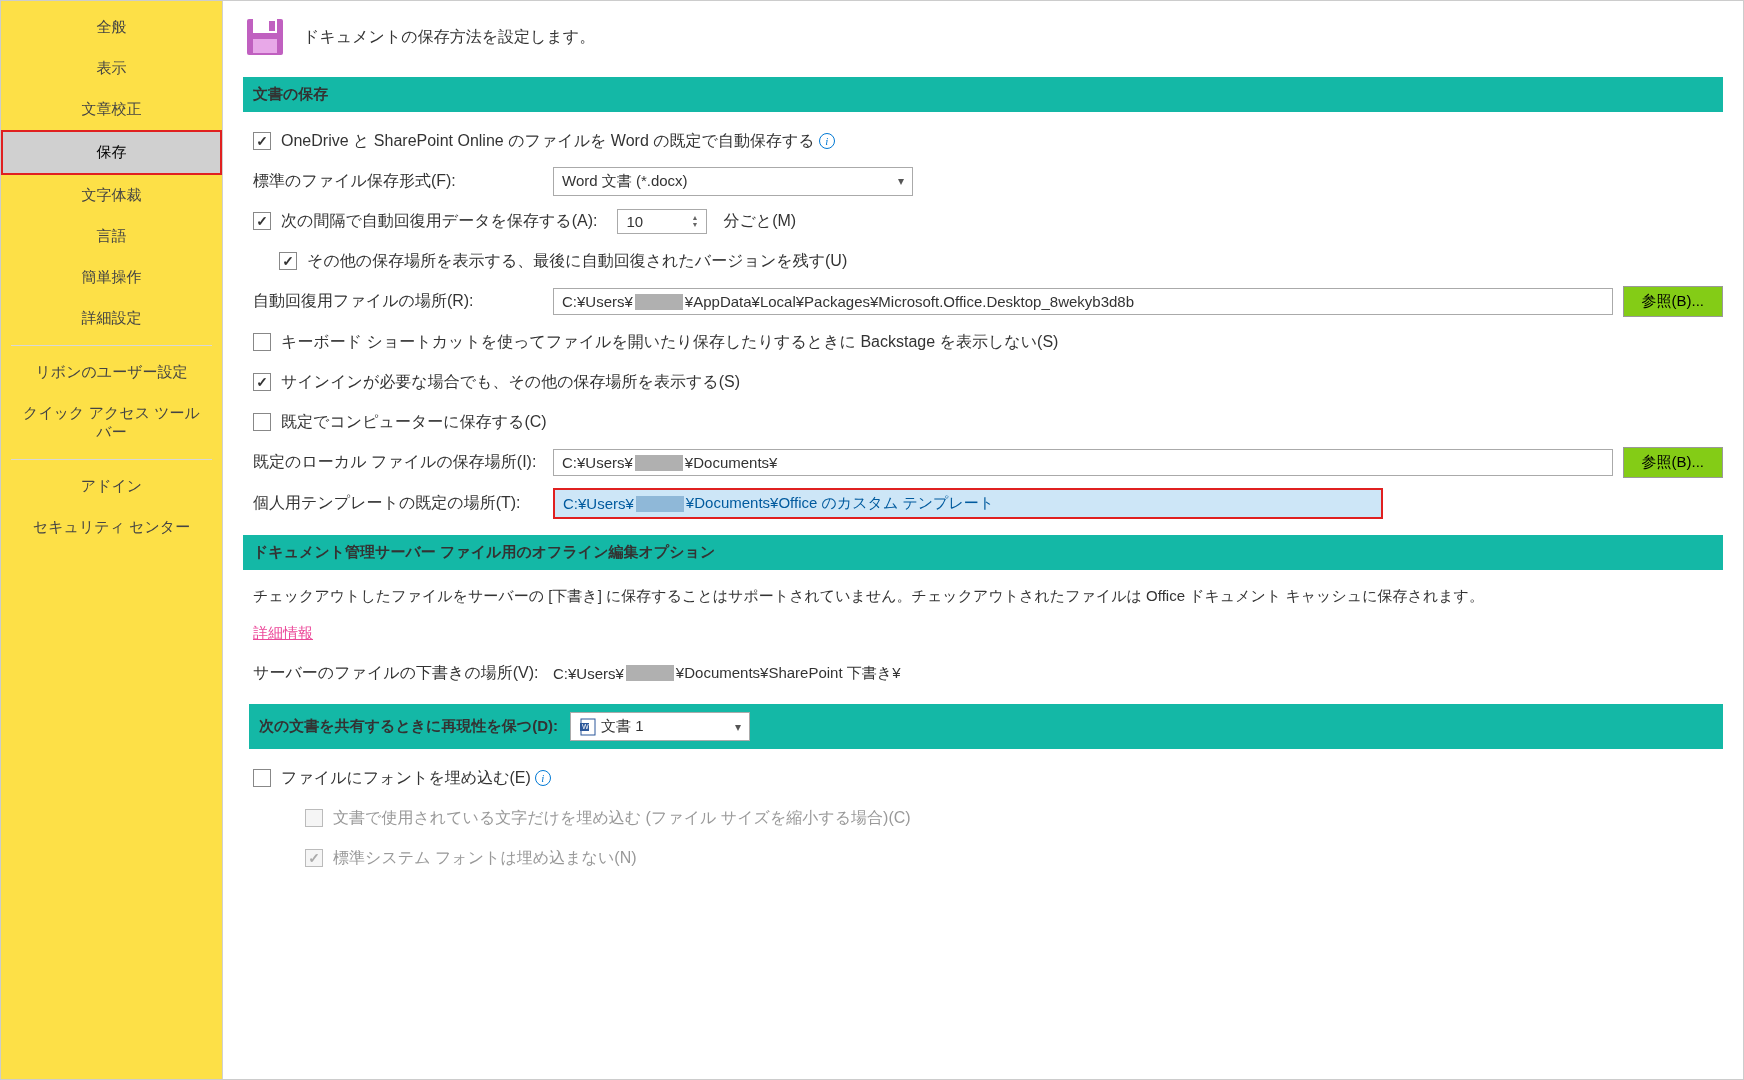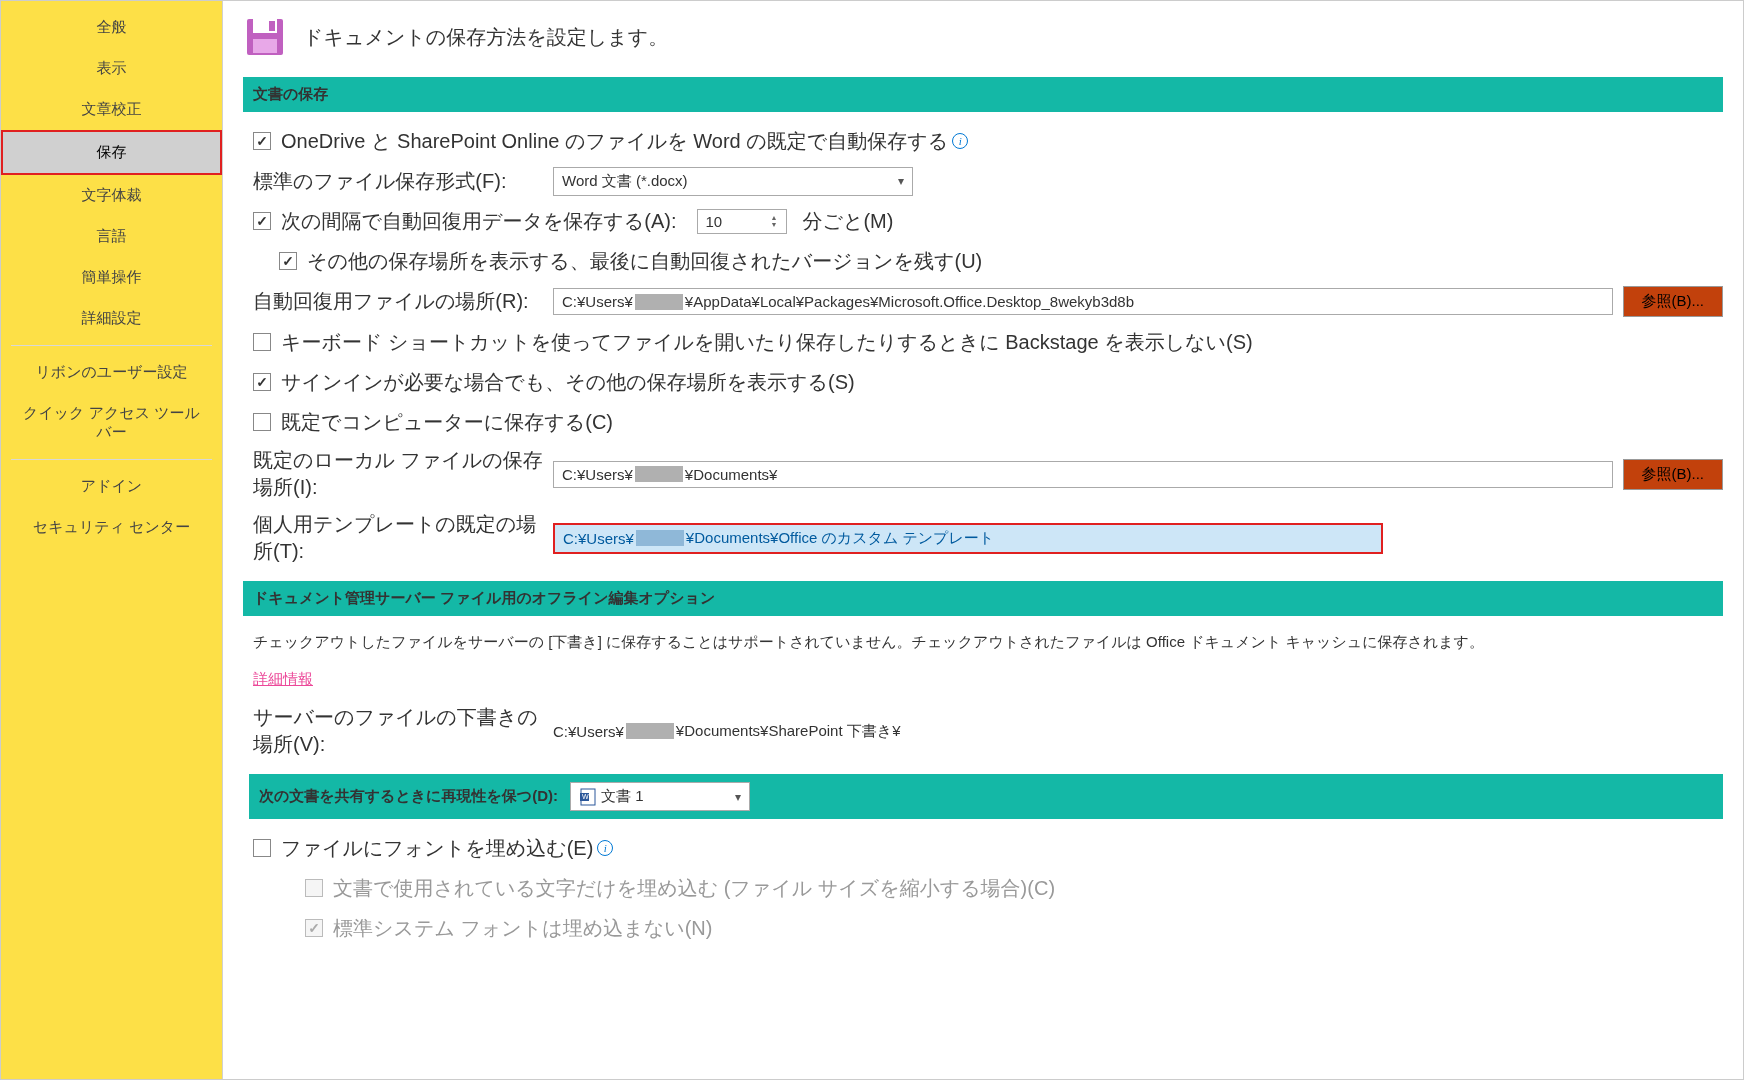--- a/index.html
+++ b/index.html
@@ -17,56 +17,56 @@
     
     .sidebar { width: 222px; border-right: 1px solid #d0d0d0; background: #fde047; padding-top: 6px; text-align: center; }
     .sidebar-item { padding: 11px 16px; font-size: 15px; color: #444; cursor: pointer; }
     .sidebar-item.selected { background: #d0d0d0; border: 2px solid #e02020; color: #000; }
     .sidebar-sep { border-top: 1px solid #d8d8d8; margin: 6px 10px; }
     
     .content { flex: 1; overflow-y: auto; padding: 14px 20px 20px 20px; }
     
     .header-row { display: flex; align-items: center; gap: 16px; margin-bottom: 18px; }
     .save-icon { width: 44px; height: 44px; }
-    .header-text { font-size: 20px; color: #333; }
+    .header-text { font-size: 16px; color: #333; }
     
     .section-header { background: #14b8a6; padding: 8px 10px; font-weight: bold; font-size: 15px; margin-bottom: 14px; }
     
     .form-area { padding-left: 10px; }
     .row { display: flex; align-items: center; margin-bottom: 10px; min-height: 30px; }
     .row.indent { padding-left: 26px; }
     .row.indent2 { padding-left: 52px; }
     
     .checkbox { width: 18px; height: 18px; border: 1px solid #888; margin-right: 10px; display: inline-flex; align-items: center; justify-content: center; flex-shrink: 0; background: #fff; }
     .checkbox.checked::after { content: "✓"; font-size: 14px; color: #333; font-weight: bold; }
     .checkbox.disabled { border-color: #bbb; background: #f5f5f5; }
     .checkbox.disabled.checked::after { color: #aaa; }
     
-    .label { font-size: 20px; color: #333; }
+    .label { font-size: 16px; color: #333; }
     .label.disabled { color: #999; }
     .label-col-wide { width: 300px; flex-shrink: 0; }
     
     .info-icon { display: inline-flex; width: 16px; height: 16px; border: 1px solid #0078d4; border-radius: 50%; color: #0078d4; font-size: 11px; align-items: center; justify-content: center; margin-left: 4px; font-style: italic; font-family: serif; }
     
     .select { border: 1px solid #aaa; padding: 4px 28px 4px 8px; min-width: 360px; background: #fff; position: relative; display: inline-flex; align-items: center; }
     .select::after { content: "▾"; position: absolute; right: 8px; color: #555; font-size: 12px; }
     .select.small { min-width: 180px; }
     
     .spinner { border: 1px solid #aaa; padding: 3px 8px; width: 90px; display: inline-flex; align-items: center; justify-content: space-between; }
     .spinner-arrows { display: flex; flex-direction: column; font-size: 7px; line-height: 7px; color: #666; }
     
     .text-input { border: 1px solid #aaa; padding: 4px 8px; background: #fff; font-size: 15px; flex: 1; white-space: nowrap; overflow: hidden; display: flex; align-items: center; }
     .text-input.highlighted { border: 2px solid #e02020; background: #cde6f7; color: #005a9e; }
     .text-input .redact { display: inline-block; background: #b0b0b0; width: 48px; height: 16px; vertical-align: middle; margin: 0 2px; }
     .text-input.highlighted .redact { background: #8fb8d8; }
     
     .plain-path { font-size: 15px; display: flex; align-items: center; }
     .plain-path .redact { display: inline-block; background: #b0b0b0; width: 48px; height: 16px; vertical-align: middle; margin: 0 2px; }
     
-    .browse-btn { border: 1px solid #999; background: #c2410c; padding: 5px 18px; margin-left: 10px; font-size: 15px; cursor: pointer; }
+    .browse-btn { border: 1px solid #999; background: #84cc16; padding: 5px 18px; margin-left: 10px; font-size: 15px; cursor: pointer; }
     
     .link { color: #ec4899; text-decoration: underline; cursor: pointer; }
     
     .note-text { font-size: 15px; color: #333; line-height: 1.6; margin-bottom: 10px; }
     
     .doc-icon { width: 18px; height: 18px; display: inline-flex; align-items: center; justify-content: center; margin-right: 4px; }
   </style>
 </head>
 <body>
 

